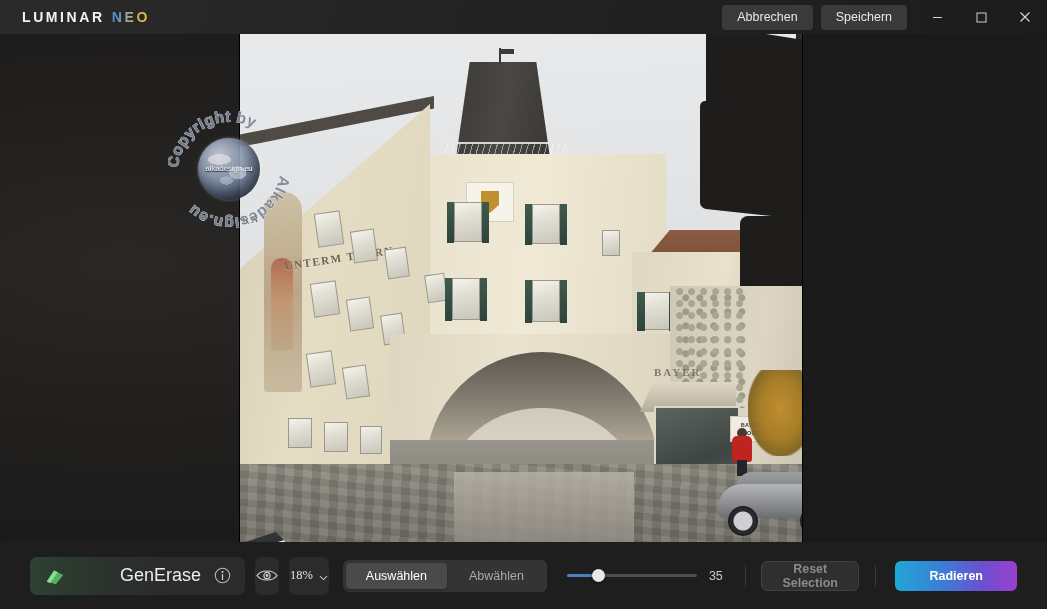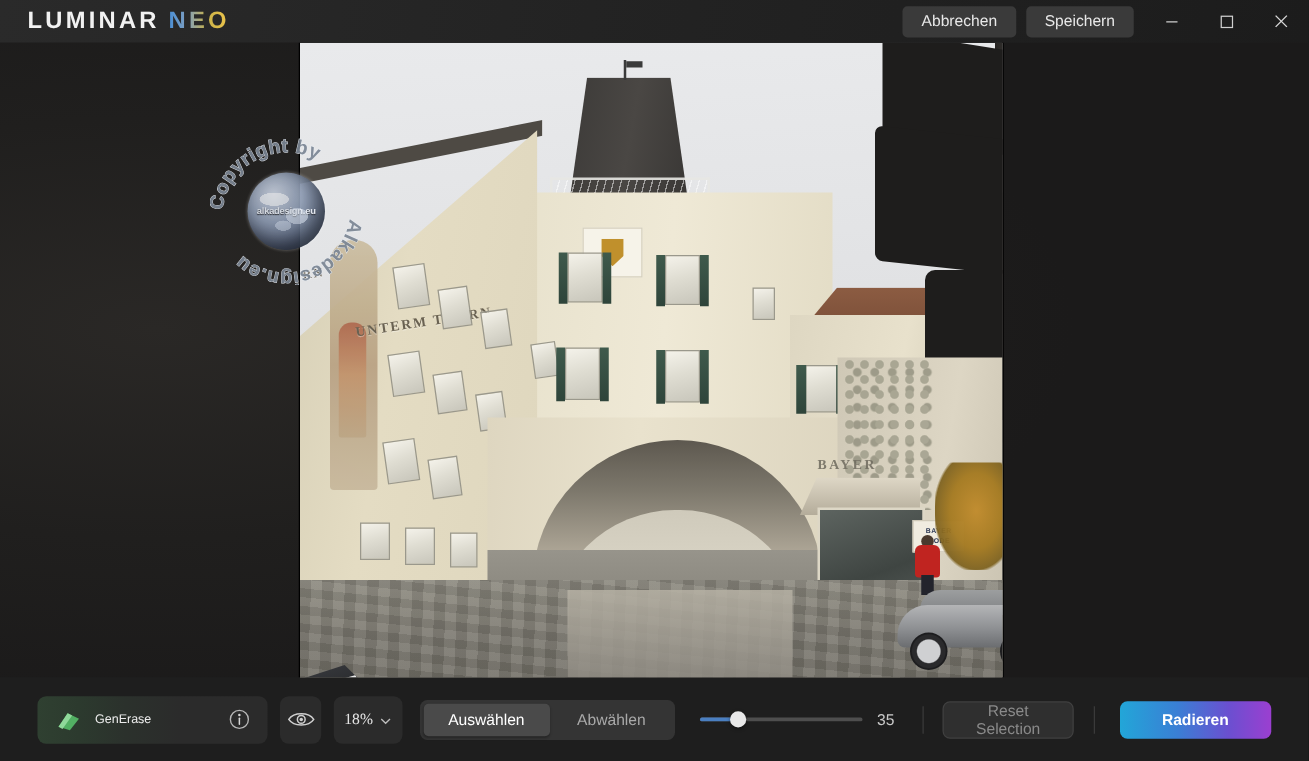--- a/index.html
+++ b/index.html
@@ -22,21 +22,21 @@
     height: 34px;
     flex: 0 0 34px;
     background: linear-gradient(100deg,#2a2a2a 0%,#232323 45%,#1c1c1c 100%);
     display: flex; align-items: center;
     z-index: 30;
   }
   .logo {
     margin-left: 22px;
     display: flex; align-items: center; gap: 7px;
     letter-spacing: 2.6px;
-    font-size: 19px;
+    font-size: 14px;
     font-weight: 700;
   }
   .logo .lum { color: #f2f2f2; }
   .logo .neo {
     background: linear-gradient(90deg,#4a8fd6 0%,#7f9fc0 30%,#c9b24a 62%,#f0c64a 100%);
     -webkit-background-clip: text; background-clip: text;
     -webkit-text-fill-color: transparent; color: transparent;
   }
   .tb-right {
     margin-left: auto; display: flex; align-items: center; height: 100%;
@@ -337,21 +337,21 @@
     height: 38px;
     display: flex; align-items: center;
   }
   .gen-erase {
     width: 248px;
     padding: 0 12px 0 14px;
     background: linear-gradient(90deg,#2f4031 0%,#2c3a2e 18%,#2b312c 38%,#2b2b2b 62%,#2b2b2b 100%);
     gap: 10px;
   }
   .eraser-icon { width: 22px; height: 20px; flex: 0 0 auto; }
-  .gen-label { color: #ececec; font-size: 10px; flex: 1 1 auto; }
+  .gen-label { color: #ececec; font-size: 18px; flex: 1 1 auto; margin-left: 44px; }
   .icon-btn {
     width: 22px; height: 22px; display: flex; align-items: center; justify-content: center;
     cursor: pointer; border-radius: 4px;
   }
   .eye-group { width: 46px; justify-content: center; cursor: pointer; }
   .zoom-group { width: 76px; justify-content: center; gap: 6px; cursor: pointer; }
   .zoom-val { color: #e4e4e4; font-size: 12.5px; font-family: Liberation Serif, serif; }
   .seg-group {
     padding: 3px; gap: 2px; height: 32px; background: #343434; border-radius: 6px;
     margin-left: 4px;
@@ -384,21 +384,21 @@
     box-shadow: 0 1px 3px rgba(0,0,0,.5);
     cursor: grab;
   }
   .slider-val { color: #c9c9c9; font-size: 12.5px; min-width: 20px; }
   .divider { width: 1px; height: 22px; background: #3a3a3a; margin: 0 6px; }
   .reset-btn {
     height: 30px; padding: 0 20px; border-radius: 6px;
     background: #2f2f2f; border: 1px solid #404040;
     color: #8a8a8a; font-size: 12.5px; cursor: default;
     font-family: "Liberation Sans", sans-serif;
-    display: flex; align-items: center;
+    display: flex; align-items: center; font-weight: bold;
   }
   .radier-btn {
     height: 30px; padding: 0 34px; border-radius: 6px; border: none;
     background: linear-gradient(90deg,#22a6d8 0%,#3a7fd5 38%,#6b4fd0 72%,#9b3fd0 100%);
     color: #fff; font-size: 12.5px; font-weight: 700; cursor: pointer;
     font-family: "Liberation Sans", sans-serif;
     display: flex; align-items: center; justify-content: center;
     margin-left: 4px;
   }
 </style>

